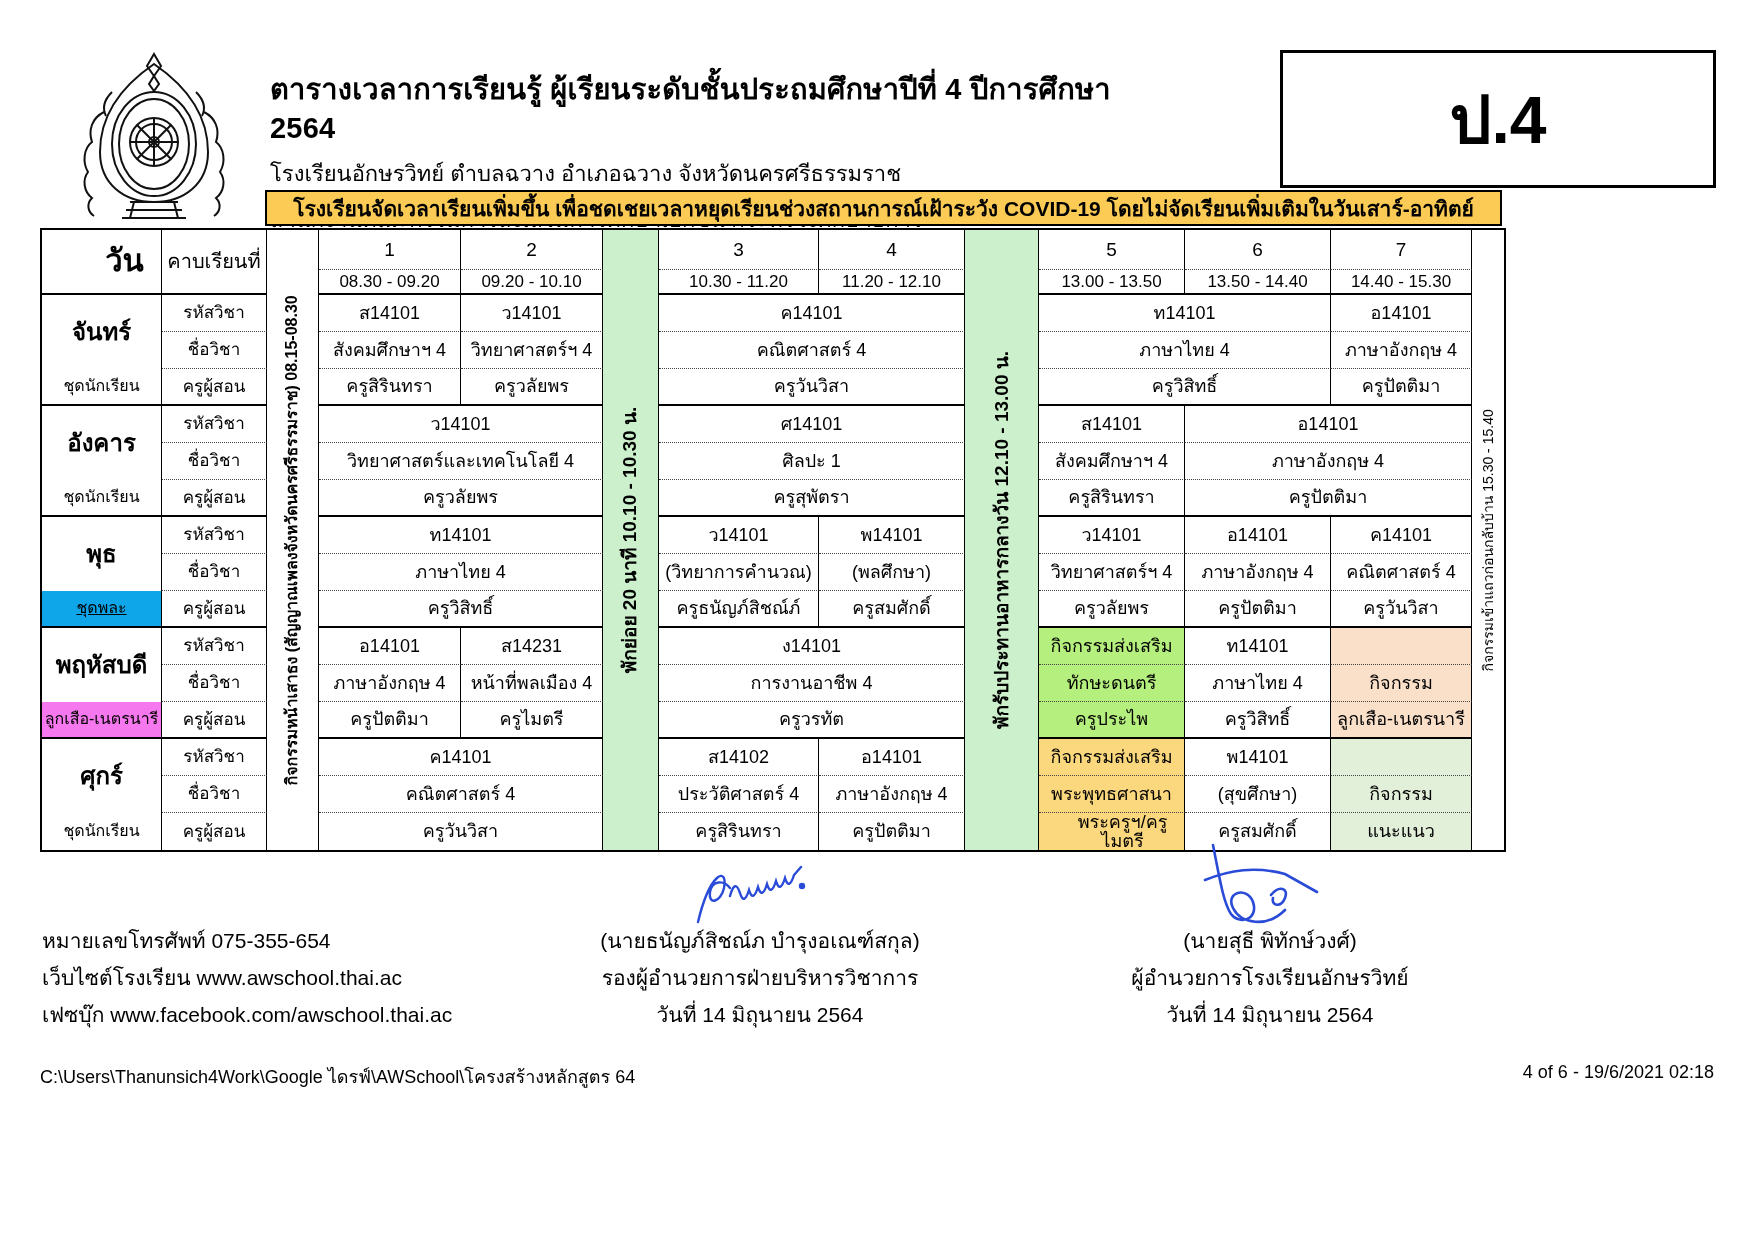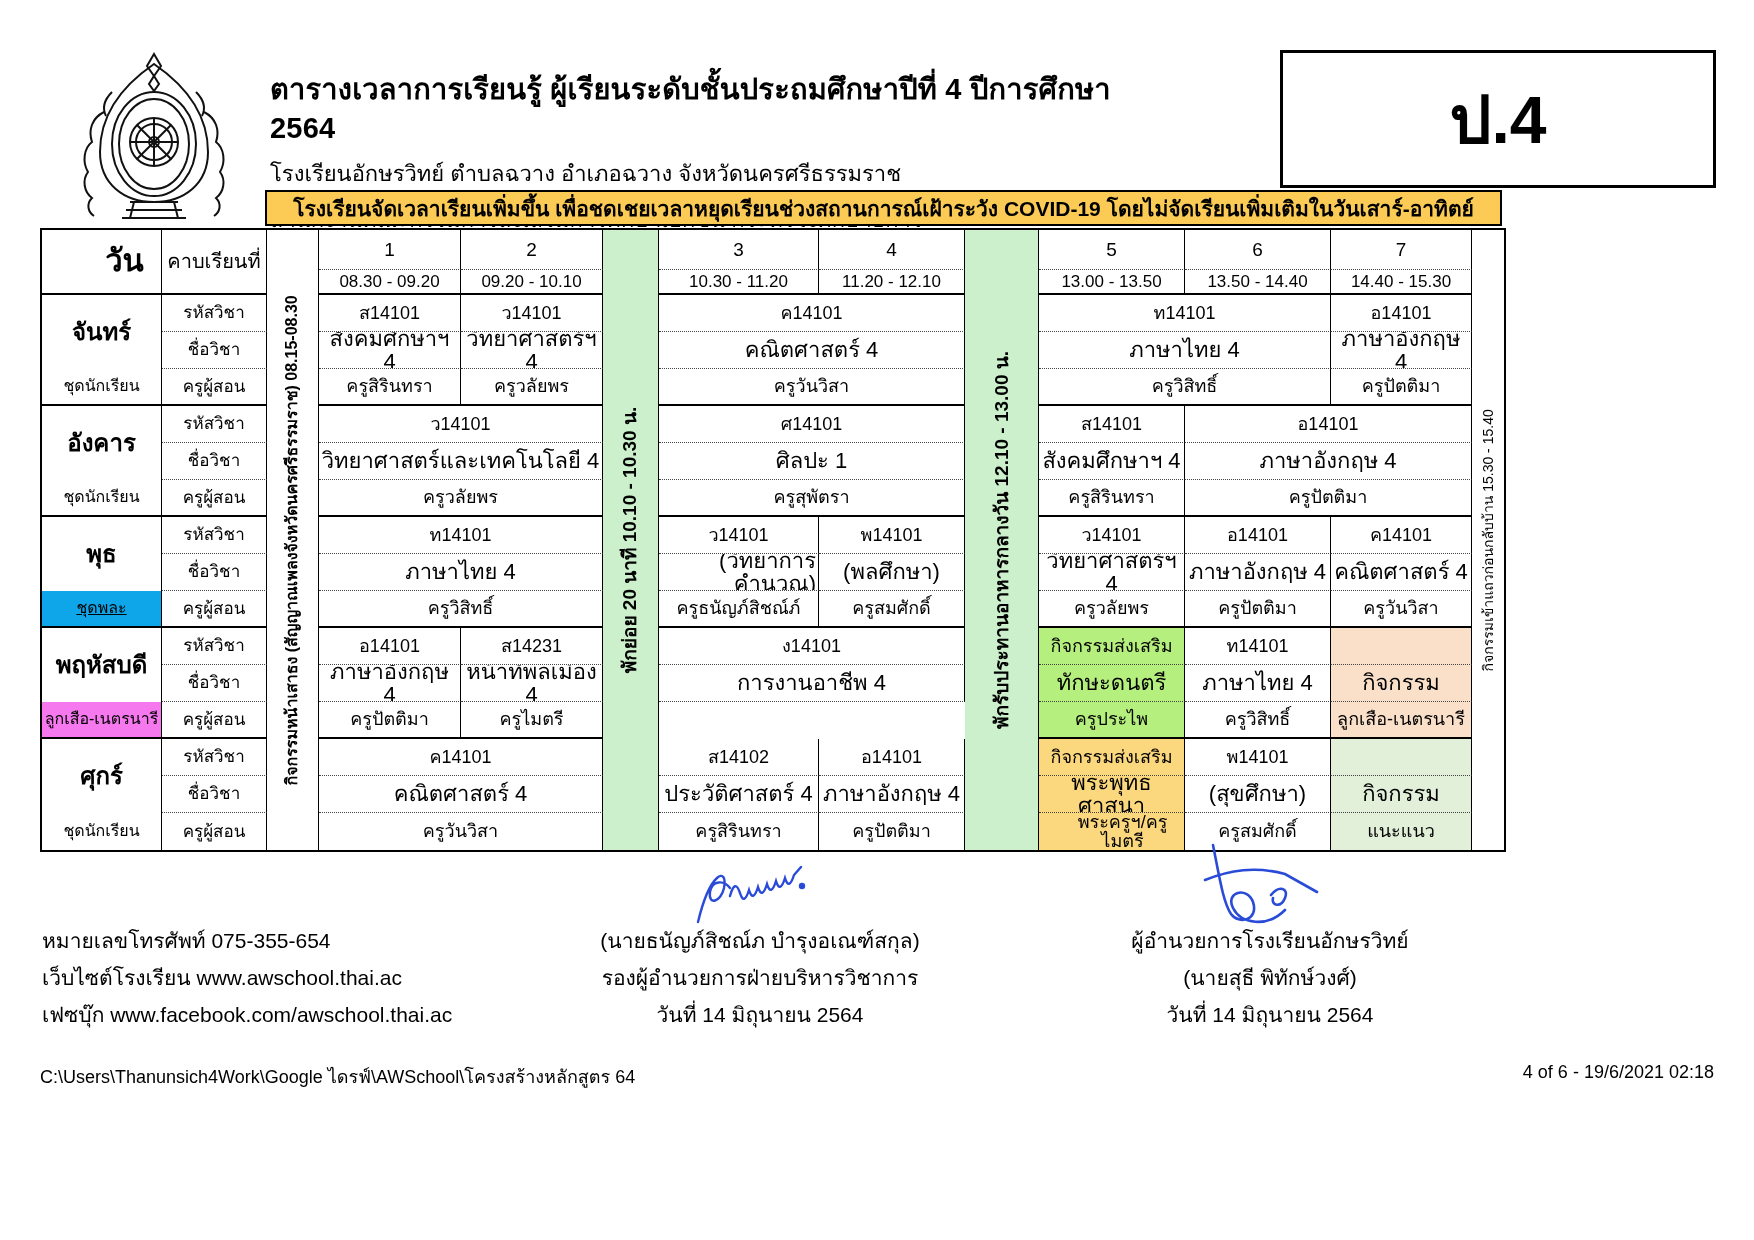--- a/index.html
+++ b/index.html
@@ -39,21 +39,21 @@
   .bd{border-bottom:1.5px dotted #444;}
   .bs{border-bottom:2px solid #000;}
   .hdr-day{font-size:31px;font-weight:bold;}
   .hdr-lbl{font-size:20px;}
   .pnum{font-size:19px;}
   .ptime{font-size:17px;}
   .dayname{font-size:24px;font-weight:bold;}
   .uniform{font-size:16px;}
   .rlabel{font-size:17px;}
   .code{font-size:18px;}
-  .subj{font-size:22px;}
+  .subj{font-size:18px;}
   .teach{font-size:18px;}
   .vcell > span{transform:rotate(-90deg);white-space:nowrap;flex:none;}
   .v-morning{font-size:16px;font-weight:bold;}
   .v-break{font-size:19px;font-weight:bold;}
   .v-evening{font-size:14px;}
   
   .contact{position:absolute;left:42px;top:922px;font-size:21px;line-height:37px;}
   .sig-block{position:absolute;top:922px;font-size:21px;line-height:37px;text-align:center;}
   .sig-block.mid{left:560px;width:400px;}
   .sig-block.right{left:1060px;width:420px;}
@@ -372,20 +372,23 @@
     </div>
     <div class="cell br teach bs" style="grid-area: 14 / 5 / span 1 / span 1;">
       <span>ครูไมตรี</span>
     </div>
     <div class="cell br bd code" style="grid-area: 12 / 7 / span 1 / span 2;">
       <span>ง14101</span>
     </div>
     <div class="cell br bd subj" style="grid-area: 13 / 7 / span 1 / span 2;">
       <span>การงานอาชีพ 4</span>
     </div>
+    <div class="cell br teach bs" style="grid-area: 14 / 7 / span 1 / span 2;">
+      <span>ครูวรทัต</span>
+    </div>
     <div class="cell br bd code" style="grid-area: 12 / 10 / span 1 / span 1; background: rgb(181, 240, 126);">
       <span>กิจกรรมส่งเสริม</span>
     </div>
     <div class="cell br bd subj" style="grid-area: 13 / 10 / span 1 / span 1; background: rgb(181, 240, 126);">
       <span>ทักษะดนตรี</span>
     </div>
     <div class="cell br teach bs" style="grid-area: 14 / 10 / span 1 / span 1; background: rgb(181, 240, 126);">
       <span>ครูประไพ</span>
     </div>
     <div class="cell br bd code" style="grid-area: 12 / 11 / span 1 / span 1;">
@@ -497,21 +500,21 @@
 </div>
 
 <svg class="sig-svg" style="left:1175px;top:840px;width:150px;height:95px" viewBox="0 0 150 95">
   <g fill="none" stroke="#2A4BD7" stroke-width="2.6" stroke-linecap="round">
     <path d="M38 5 C44 35 48 62 56 74 C64 85 84 80 78 62 C72 46 50 52 58 68 C66 84 92 88 110 70"></path>
     <path d="M30 40 C55 30 80 26 110 34 L142 52"></path>
     <path d="M96 55 C104 45 114 48 110 58 C106 68 96 66 98 58"></path>
   </g>
 </svg>
 <div class="sig-block right">
+  <div>(นายสุธี  พิทักษ์วงศ์)</div>
   <div>ผู้อำนวยการโรงเรียนอักษรวิทย์</div>
-  <div>(นายสุธี  พิทักษ์วงศ์)</div>
   <div>วันที่ 14 มิถุนายน 2564</div>
 </div>
 
 <div class="statusbar">
   <span class="path">C:\Users\Thanunsich4Work\Google ไดรฟ์\AWSchool\โครงสร้างหลักสูตร 64</span>
   <span class="page">4 of 6 - 19/6/2021  02:18</span>
 </div>
 
 </body></html>

